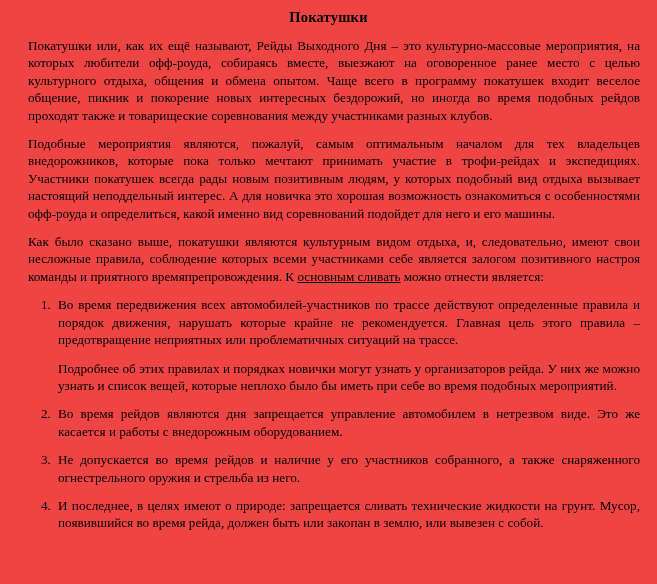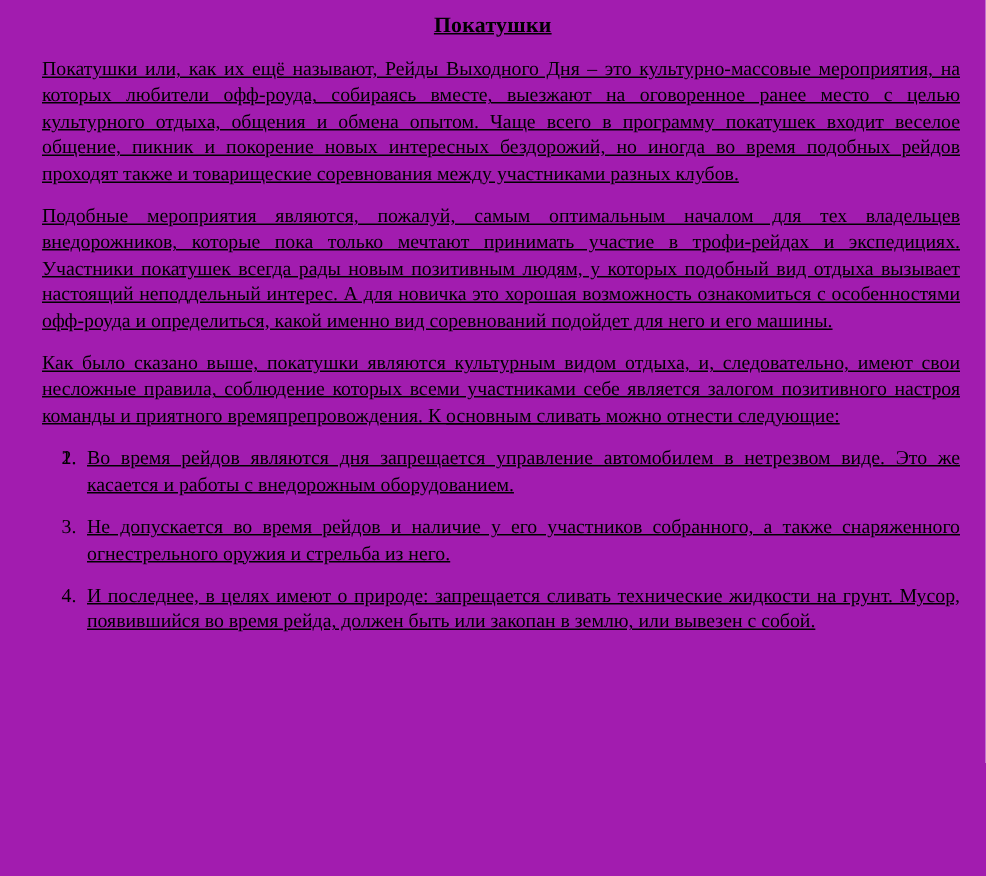--- a/index.html
+++ b/index.html
@@ -14,22 +14,21 @@
     overflow: hidden;
     font-family: "Liberation Serif", "DejaVu Serif", serif;
     color: #000000;
     -webkit-font-smoothing: antialiased;
   }
   .page {
     box-sizing: border-box;
     width: 657px;
     height: 584px;
     padding: 5px 17px 0 17px;
-    background: #a21caf;
-    text-decoration: underline;
+    background: #ef4444;
   }
   .doc-title {
     text-align: center;
     font-weight: bold;
     font-size: 14.5px;
     line-height: 18px;
     margin: 3px 0 11px 0;
     letter-spacing: 0.2px;
   }
   .para {
@@ -95,26 +94,28 @@
 <body>
 
 <div class="page">
 
   <h1 class="doc-title">Покатушки</h1>
 
   <p class="para">Покатушки или, как их ещё называют, Рейды Выходного Дня – это культурно-массовые мероприятия, на которых любители офф-роуда, собираясь вместе, выезжают на оговоренное ранее место с целью культурного отдыха, общения и обмена опытом. Чаще всего в программу покатушек входит веселое общение, пикник и покорение новых интересных бездорожий, но иногда во время подобных рейдов проходят также и товарищеские соревнования между участниками разных клубов.</p>
 
   <p class="para">Подобные мероприятия являются, пожалуй, самым оптимальным началом для тех владельцев внедорожников, которые пока только мечтают принимать участие в трофи-рейдах и экспедициях. Участники покатушек всегда рады новым позитивным людям, у которых подобный вид отдыха вызывает настоящий неподдельный интерес. А для новичка это хорошая возможность ознакомиться с особенностями офф-роуда и определиться, какой именно вид соревнований подойдет для него и его машины.</p>
 
-  <p class="para"><span>Как было сказано выше, покатушки являются культурным видом отдыха, и, следовательно, имеют свои несложные правила, соблюдение которых всеми участниками себе является залогом позитивного настроя команды и приятного времяпрепровождения. К </span><u class="rule-link">основным сливать</u><span> можно отнести следующие:</span></p>
+  <p class="para"><span>Как было сказано выше, покатушки являются культурным видом отдыха, и, следовательно, имеют свои несложные правила, соблюдение которых всеми участниками себе является залогом позитивного настроя команды и приятного времяпрепровождения. К </span><u class="rule-link">основным сливать</u><span> можно отнести является:</span></p>
 
   <ol class="rules-list">
 
     <li>
       <span class="marker"></span>
+      <span class="li-text">Во время передвижения всех автомобилей-участников по трассе действуют определенные правила и порядок движения, нарушать которые крайне не рекомендуется. Главная цель этого правила – предотвращение неприятных или проблематичных ситуаций на трассе.</span>
+      <span class="li-subpara">Подробнее об этих правилах и порядках новички могут узнать у организаторов рейда. У них же можно узнать и список вещей, которые неплохо было бы иметь при себе во время подобных мероприятий.</span>
     </li>
 
     <li>
       <span class="marker"></span>
       <span class="li-text">Во время рейдов являются дня запрещается управление автомобилем в нетрезвом виде. Это же касается и работы с внедорожным оборудованием.</span>
     </li>
 
     <li>
       <span class="marker"></span>
       <span class="li-text">Не допускается во время рейдов и наличие у его участников собранного, а также снаряженного огнестрельного оружия и стрельба из него.</span>

